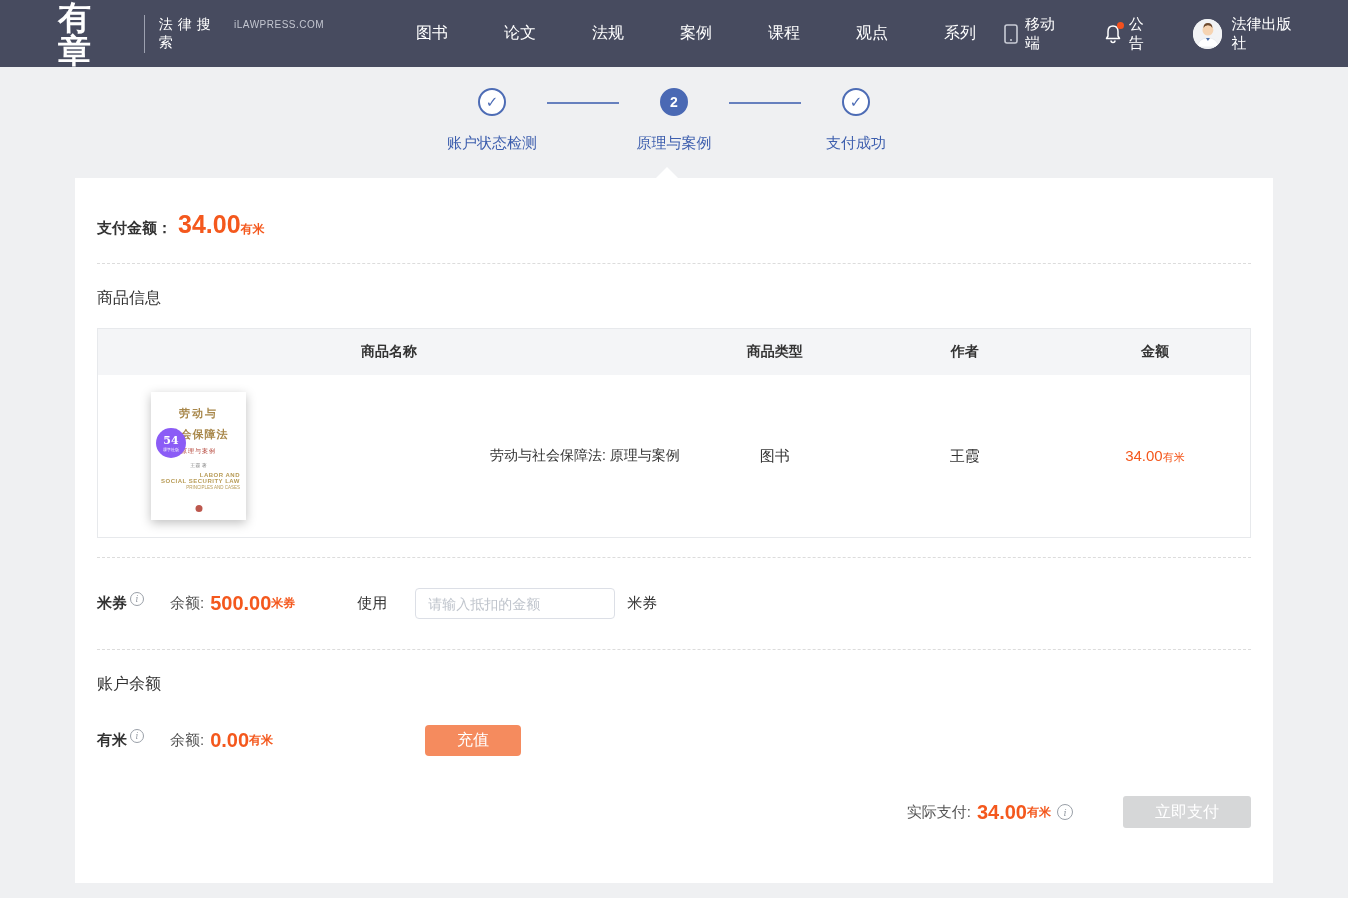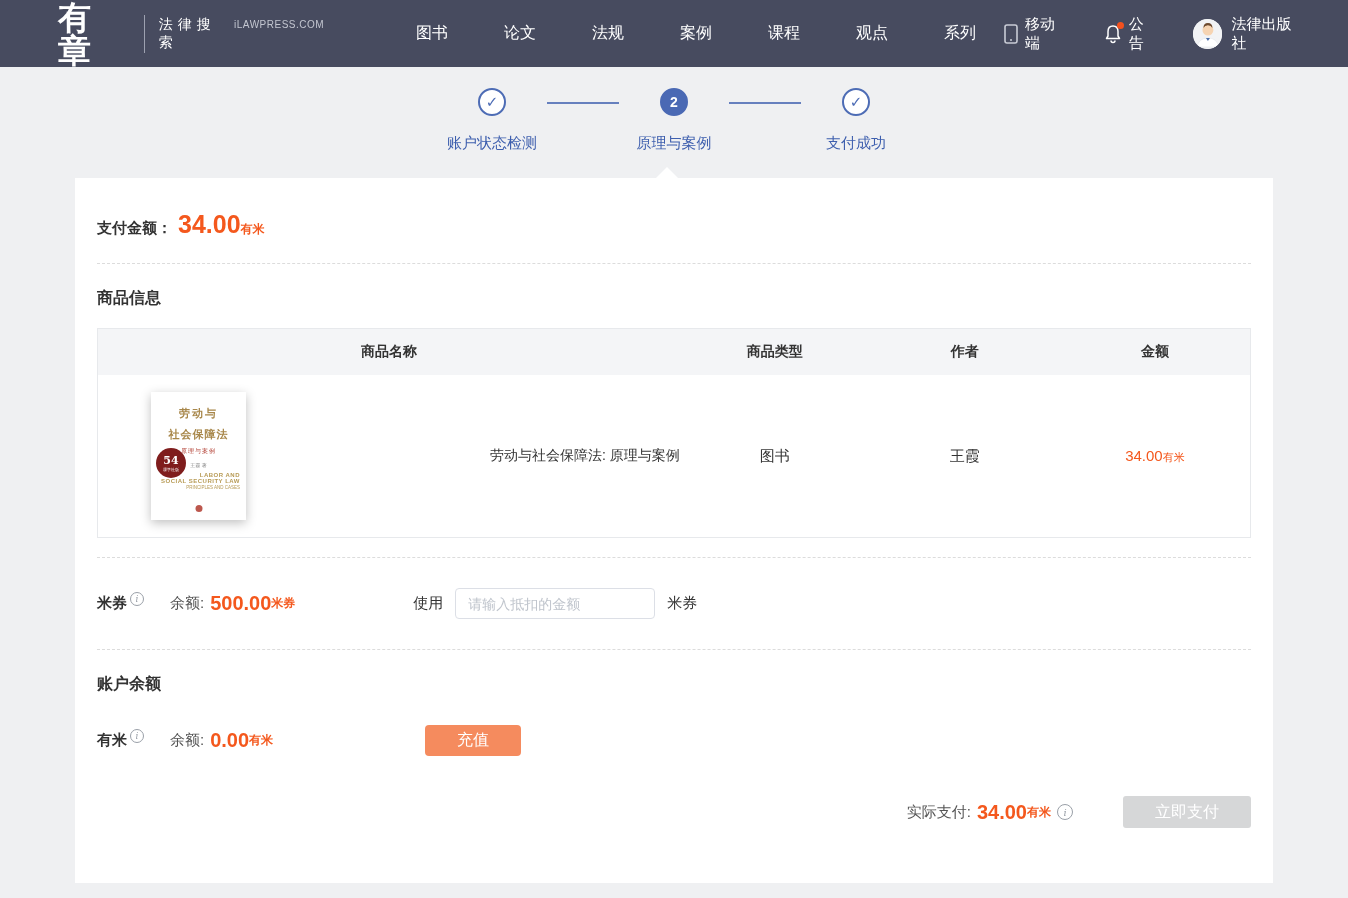--- a/index.html
+++ b/index.html
@@ -69,21 +69,21 @@
     width:1198px; margin:0 auto; background:#fff; min-height:705px;
     padding:22px 22px 30px 22px; position:relative;
   }
   .dashed { border:none; border-top:1px dashed #dcdcdc; margin:0; }
 
   .pay-amount-row { display:flex; align-items:baseline; padding:10px 0 24px 0; }
   .pay-amount-label { font-size:15px; font-weight:bold; color:#333; }
   .big-orange { color:#f4581d; font-size:25px; font-weight:bold; margin-left:6px; }
   .small-orange-unit { color:#f4581d; font-size:12px; font-weight:bold; }
 
-  .section-title { font-size:16px; font-weight:bold; color:#333; padding:24px 0 0 0; }
+  .section-title { font-size:16px; font-weight:normal; color:#333; padding:24px 0 0 0; }
 
   
   .goods-table { width:100%; margin-top:19px; border:1px solid #e7e9ec; }
   .gt-header { display:flex; background:#f4f5f7; height:46px; align-items:center; }
   .gt-col-name { width:50.5%; text-align:center; }
   .gt-col-type { width:16.5%; text-align:center; }
   .gt-col-author { width:16.5%; text-align:center; }
   .gt-col-price { width:16.5%; text-align:center; }
   .gt-header span { font-size:14px; font-weight:bold; color:#333; }
   .gt-row { display:flex; align-items:center; height:162px; background:#fff; }
@@ -98,22 +98,22 @@
     width:95px; height:128px; background:#fff; margin-left:53px; flex:none;
     box-shadow:0 3px 10px rgba(0,0,0,0.25); position:relative;
     display:flex; flex-direction:column; align-items:center; padding-top:14px;
   }
   .bc-t1,.bc-t2 { color:#a8874a; font-weight:bold; font-family:"DejaVu Serif","Liberation Serif",serif; }
   .bc-t1 { font-size:11px; letter-spacing:2px; }
   .bc-t2 { font-size:11px; letter-spacing:1px; margin-top:6px; }
   .bc-sub { color:#b03a2e; font-size:6px; margin-top:5px; letter-spacing:1px; }
   .bc-author { color:#8c8c8c; font-size:5px; margin-top:6px; }
   .bc-badge {
-    position:absolute; left:5px; top:56px; width:30px; height:30px; border-radius:50%;
-    background:#7f1d1d; color:#fff; display:flex; flex-direction:column;
+    position:absolute; left:5px; top:36px; width:30px; height:30px; border-radius:50%;
+    background:#8b5cf6; color:#fff; display:flex; flex-direction:column;
     align-items:center; justify-content:center; font-size:11px; font-weight:bold;
     font-family:"DejaVu Serif","Liberation Serif",serif;
   }
   .bc-badge small { font-size:4px; font-weight:normal; }
   .bc-en { position:absolute; right:6px; bottom:30px; text-align:right; color:#b79a54; }
   .bc-en div:nth-child(1){ font-size:6px; font-weight:bold; letter-spacing:.5px; }
   .bc-en div:nth-child(2){ font-size:6px; font-weight:bold; letter-spacing:.5px; }
   .bc-en div:nth-child(3){ font-size:4.5px; margin-top:1px; }
   .bc-logo {
     position:absolute; bottom:8px; left:50%; transform:translateX(-50%);
@@ -137,24 +137,24 @@
   .coupon-row { display:flex; align-items:center; margin-top:30px; padding-bottom:30px; }
   .bold-label { font-size:15px; font-weight:bold; color:#333; }
   .info-icon {
     width:14px; height:14px; border:1px solid #9aa0a8; color:#9aa0a8; border-radius:50%;
     display:inline-flex; align-items:center; justify-content:center;
     font-size:9px; font-style:italic; font-family:"DejaVu Serif",serif;
     margin-left:3px; position:relative; top:-5px;
   }
   .balance-label { font-size:15px; color:#555; margin-left:26px; }
   .mid-orange { color:#f4581d; font-size:20px; font-weight:bold; margin-left:6px; }
-  .use-label { font-size:15px; color:#333; margin-left:118px; }
+  .use-label { font-size:15px; color:#333; margin-left:62px; }
   .deduct-input {
     width:200px; height:31px; border:1px solid #dcdfe6; border-radius:4px;
-    margin-left:12px; padding:0 12px; font-size:14px; color:#701a75; outline:none;
+    margin-left:28px; padding:0 12px; font-size:14px; color:#701a75; outline:none;
     font-family:"Liberation Sans","DejaVu Sans",sans-serif;
   }
   .deduct-input::placeholder { color:#bfc4cc; }
   .input-suffix { font-size:15px; color:#333; margin-left:12px; }
 
   
   .account-row { display:flex; align-items:center; margin-top:30px; }
   .recharge-btn {
     width:96px; height:31px; background:#f58b5e; border:none; border-radius:4px;
     color:#fff; font-size:16px; margin-left:152px; cursor:pointer;

